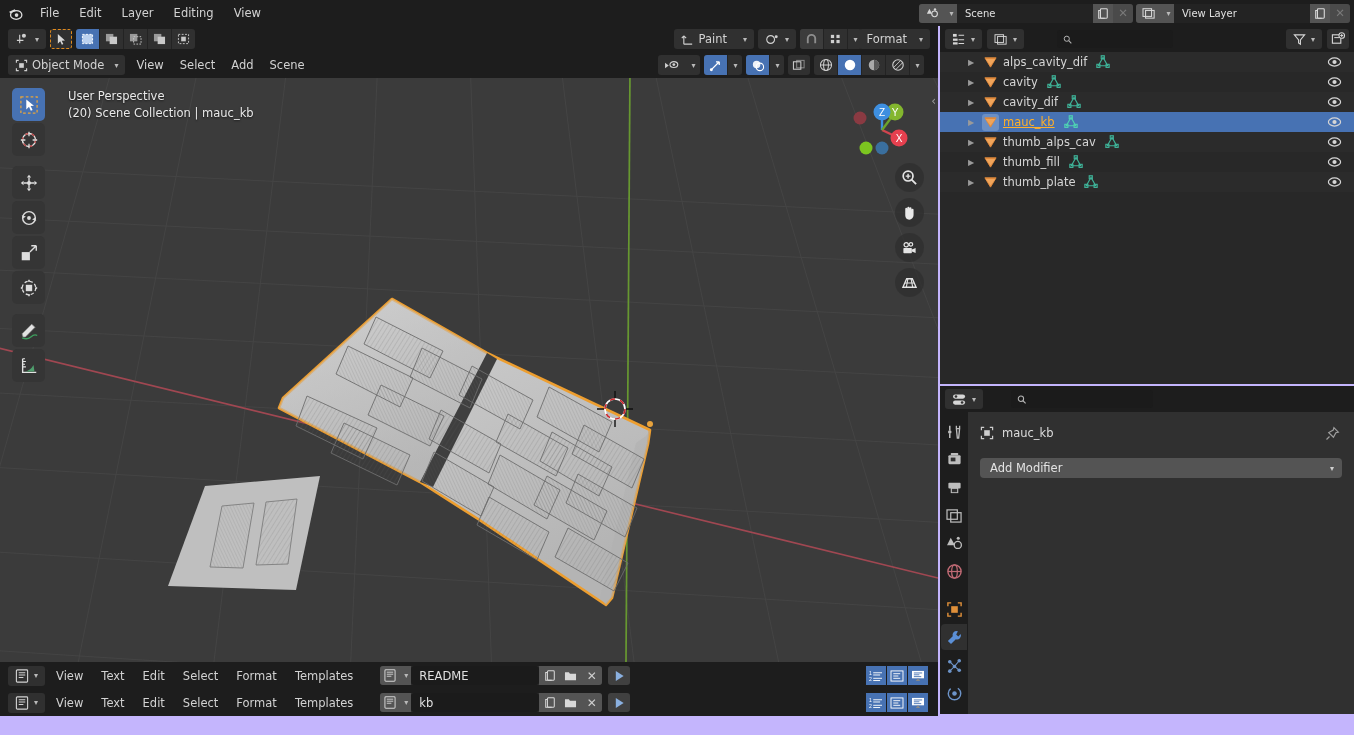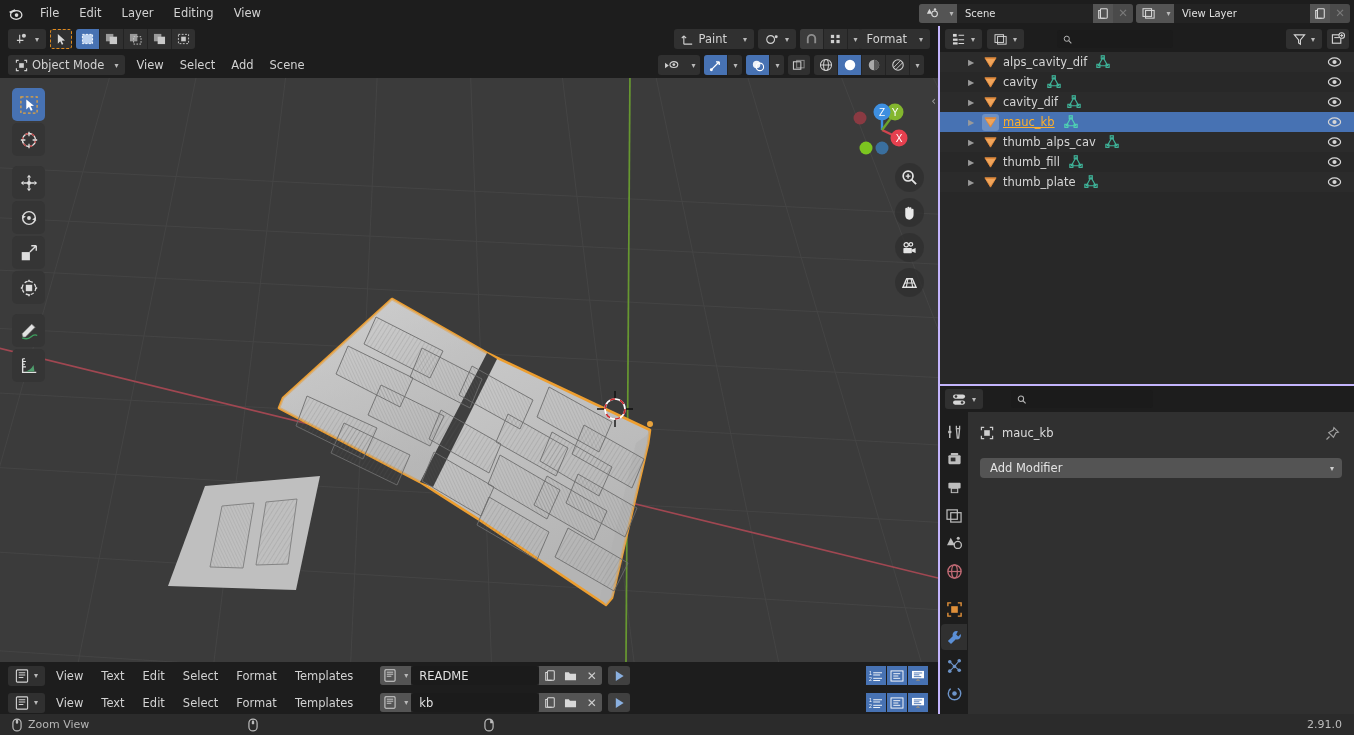--- a/index.html
+++ b/index.html
@@ -443,20 +443,24 @@
         </g>
       </g>
 
       <g transform="translate(615,331)">
         <circle r="10" fill="none" stroke="#ffffff" stroke-width="1.6"></circle>
         <circle r="10" fill="none" stroke="#c8272d" stroke-width="1.6" stroke-dasharray="5.2 5.2"></circle>
         <path d="M-18 0 L-11 0 M11 0 L18 0 M0 -18 L0 -11 M0 11 L0 18" stroke="#111" stroke-width="1.4"></path>
       </g>
     </svg>
 
+    <div class="vp-info">
+      <div>User Perspective</div>
+      <div>(20) Scene Collection | mauc_kb</div>
+    </div>
 
     <div class="toolbar">
       <div class="tool on">
         <svg width="18" height="18" viewBox="0 0 20 20">
             <rect x="1" y="1" width="18" height="18" fill="none" stroke="#e8a53c" stroke-width="1.4" stroke-dasharray="3 2.4"></rect>
             <path d="M7 4 L7 15 L10 12 L12 16.5 L14 15.5 L11.8 11.2 L15.5 10.8 Z" fill="#ffffff"></path>
           </svg>
       </div>
       <div class="tool">
         <svg width="20" height="20" viewBox="0 0 22 22">
@@ -1026,36 +1030,14 @@
       <div class="tgl">
         <svg width="14" height="12" viewBox="0 0 15 13">
             <rect x="1" y="1" width="13" height="8" fill="#fff"></rect>
             <path d="M3 3.2 H12 M3 5.2 H9 M3 7.2 H11" stroke="#4772b3" stroke-width="1"></path>
             <path d="M7.5 9 L5 12 H10 Z" fill="#888"></path>
           </svg>
       </div>
     </div>
   </div>
 
-  <div class="status">
-    <span class="mouse-ico">
-      <svg width="10" height="14" viewBox="0 0 11 15">
-          <rect x="1" y="1" width="9" height="13" rx="4.4" fill="none" stroke="#bdbdbd" stroke-width="1.3"></rect>
-          <rect x="4.2" y="1.4" width="2.6" height="4.6" rx="1.3" fill="#bdbdbd"></rect>
-        </svg>
-    </span>
-    <span>Zoom View</span>
-    <span style="position:absolute;left:248px;">
-      <svg width="10" height="14" viewBox="0 0 11 15">
-          <rect x="1" y="1" width="9" height="13" rx="4.4" fill="none" stroke="#bdbdbd" stroke-width="1.3"></rect>
-          <rect x="4.2" y="2.6" width="2.6" height="4.2" rx="1.3" fill="#bdbdbd"></rect>
-        </svg>
-    </span>
-    <span style="position:absolute;left:484px;">
-      <svg width="10" height="14" viewBox="0 0 11 15">
-          <rect x="1" y="1" width="9" height="13" rx="4.4" fill="none" stroke="#bdbdbd" stroke-width="1.3"></rect>
-          <path d="M6.8 1.4 a4.3 4.3 0 0 1 3.2 4.2 H6.8 Z" fill="#bdbdbd"></path>
-        </svg>
-    </span>
-    <span class="ver">2.91.0</span>
-  </div>
 
 </div>
 
 </body></html>

